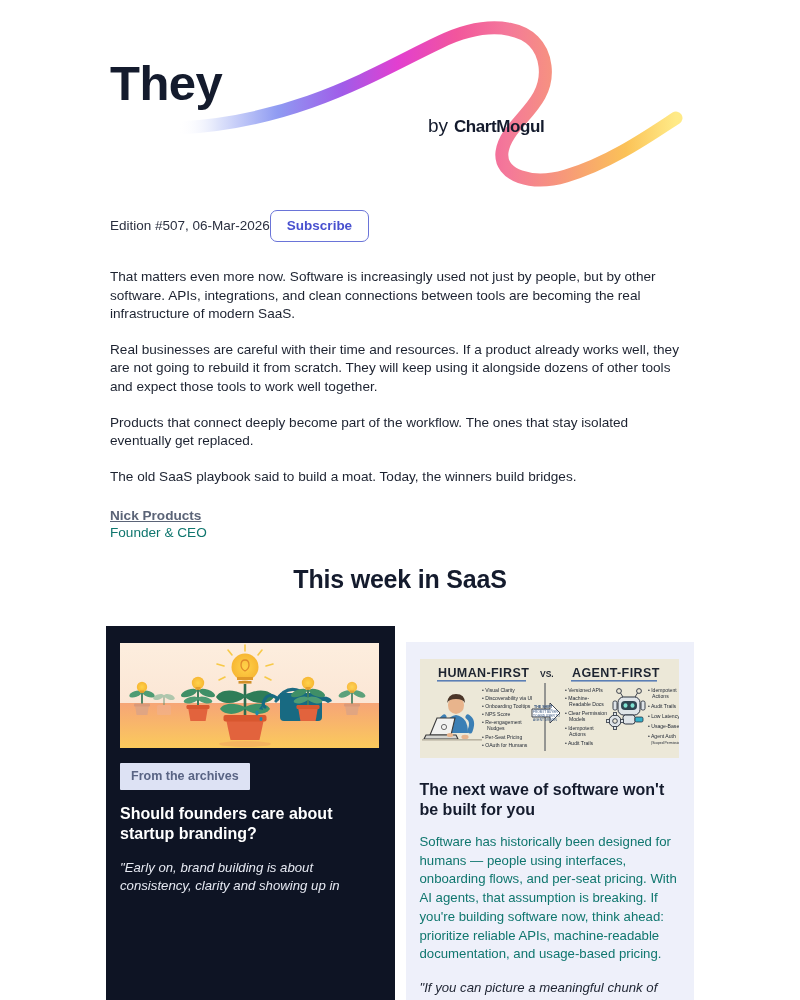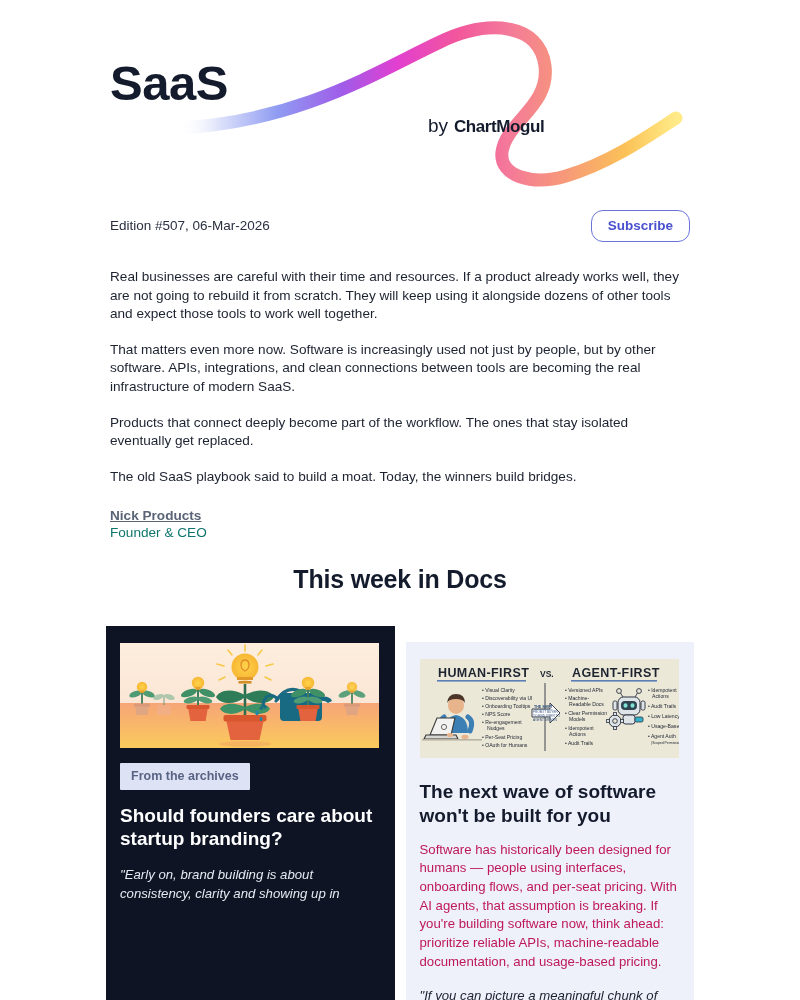--- a/index.html
+++ b/index.html
@@ -71,30 +71,30 @@
   }
 
   
   .edition-row {
     position: absolute;
     left: 110px;
     top: 210px;
     width: 580px;
     display: flex;
     align-items: center;
-    justify-content: space-between;
+    justify-content: flex-start;
   }
   .edition-text {
     font-size: 13.5px;
     color: #2b3040;
   }
   .subscribe-btn {
     display: inline-block;
     border: 1px solid #6a74d8;
-    border-radius: 12px;
+    border-radius: 7px;
     background: #ffffff;
     color: #4850cf;
     font-size: 13.5px;
     font-weight: 700;
     padding: 8px 16px;
     cursor: pointer;
     line-height: 1;
   }
 
   
@@ -171,36 +171,36 @@
     margin-top: 15px;
     background: #dde2f4;
     color: #596484;
     font-size: 12.5px;
     font-weight: 600;
     border-radius: 1px;
     padding: 7px 11px;
     line-height: 1;
   }
   .card-title {
-    font-size: 19px;
+    font-size: 16px;
     font-weight: 700;
     line-height: 1.25;
     margin-top: 14px;
   }
   .card-dark .card-title { color: #ffffff; }
   .card-light .card-title { color: #141b2d; }
   .card-light .card-title { margin-top: 22px; }
 
   .card-body {
     font-size: 13.2px;
     line-height: 1.42;
     margin-top: 13px;
   }
   .card-dark .card-body { color: #e6e9f2; }
-  .card-light .card-body { color: #be185d; }
+  .card-light .card-body { color: #0f766e; }
 
   .card-quote {
     font-size: 13.2px;
     line-height: 1.42;
     font-style: italic;
     margin-top: 15px;
   }
   .card-dark .card-quote { color: #e6e9f2; }
   .card-light .card-quote { color: #1c2230; }
 </style>
@@ -239,45 +239,45 @@
         </linearGradient>
       </defs>
       <path d="M178,128
                C 300,122 380,70 440,42
                C 490,18 540,24 545,66
                C 550,106 506,122 502,152
                C 499,176 532,186 566,176
                C 610,163 650,135 676,118" fill="none" stroke="url(#swooshGrad2)" stroke-width="13" stroke-linecap="round"></path>
     </svg>
 
-    <div class="wordmark"><span>SaaS</span><br></div>
+    <div class="wordmark"><span>They</span><br></div>
 
     <div class="byline">
       <span class="by-word">by</span>
       <span class="brand-word">ChartMogul</span>
     </div>
   </div>
 
   <div class="edition-row">
     <div class="edition-text">Edition #507, 06-Mar-2026</div>
     <div class="subscribe-btn">Subscribe</div>
   </div>
 
   <div class="intro">
+    <p>That matters even more now. Software is increasingly used not just by people, but by other software. APIs, integrations, and clean connections between tools are becoming the real infrastructure of modern SaaS.</p>
     <p>Real businesses are careful with their time and resources. If a product already works well, they are not going to rebuild it from scratch. They will keep using it alongside dozens of other tools and expect those tools to work well together.</p>
-    <p>That matters even more now. Software is increasingly used not just by people, but by other software. APIs, integrations, and clean connections between tools are becoming the real infrastructure of modern SaaS.</p>
     <p>Products that connect deeply become part of the workflow. The ones that stay isolated eventually get replaced.</p>
     <p>The old SaaS playbook said to build a moat. Today, the winners build bridges.</p>
     <div class="signoff">
       <a href="#">Nick Products</a>
       <span class="role">Founder &amp; CEO</span>
     </div>
   </div>
 
-  <div class="section-heading">This week in Docs</div>
+  <div class="section-heading">This week in SaaS</div>
 
   <div class="cards">
 
     <div class="card card-dark">
 
       <div class="card-figure">
         <svg viewBox="0 0 259 105" width="259" height="105" xmlns="http://www.w3.org/2000/svg">
           <defs>
             <linearGradient id="skyG" x1="0" y1="0" x2="0" y2="1">
               <stop offset="0" stop-color="#fdeede"></stop>

